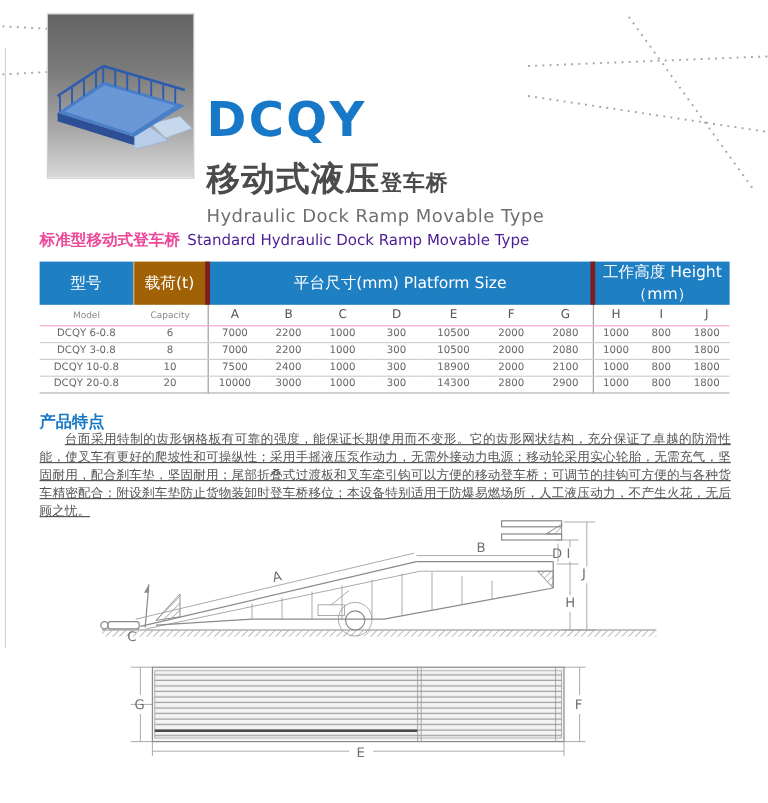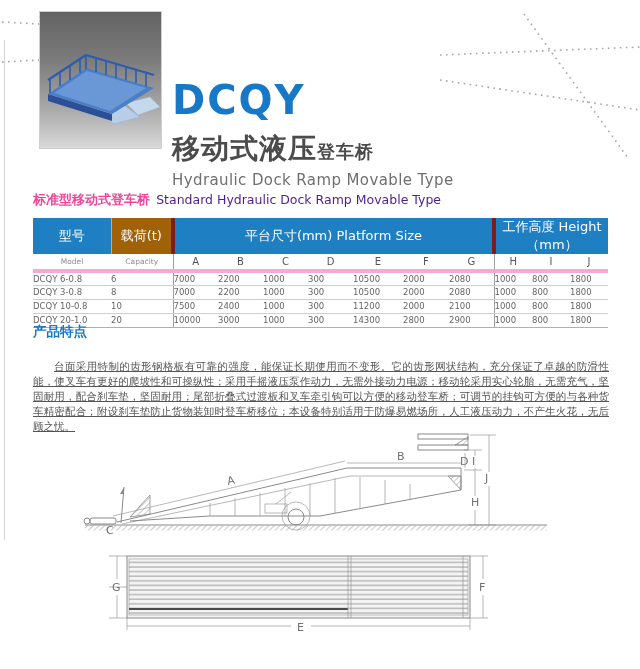--- a/index.html
+++ b/index.html
@@ -42,34 +42,34 @@
   table.spec {
     position:absolute; left:33px; top:218px; width:575px;
     border-collapse:collapse; table-layout:fixed; font-size:9px; color:#666;
   }
   table.spec th {
     color:#fff; font-weight:normal; font-size:13px; height:20px; text-align:center;
   }
   table.spec th.gap { border-left:4px solid #7f1d1d; }
   table.spec th.hdr-capacity { border-left:1px solid rgba(255,255,255,0.45); }
   table.spec tr.letters td {
-    height:17px; text-align:center; border-bottom:4px solid #f9a8d4;
+    height:17px; text-align:center; border-bottom:1px solid #f9a8d4;
   }
   table.spec tr.letters td.small-en { font-size:7.5px; color:#8a8a8a; }
   table.spec tr.letters td.letter { font-size:10px; color:#555; }
   table.spec tbody td {
-    height:14px; border-bottom:1px solid #cfcfcf; font-size:8.5px;
+    height:14px; text-align:center; border-bottom:1px solid #cfcfcf; font-size:8.5px;
   }
   table.spec tbody tr:last-child td { border-bottom:1px solid #b0b0b0; }
   table.spec .vdiv { border-right:1px solid #9f9f9f; }
 
   .table-note { position:absolute; left:36px; top:323px; font-size:8px; color:#8a8a8a; letter-spacing:0.5px; }
 
   
-  .features-heading { position:absolute; left:33px; top:323px; font-size:13.5px; font-weight:bold; }
+  .features-heading { position:absolute; left:33px; top:343px; font-size:13.5px; font-weight:bold; }
   .features-body {
     position:absolute; left:33px; top:359px; width:576px;
     font-size:10.5px; line-height:15px; color:#555; text-align:justify; text-indent:2em;text-decoration:underline;
   }
 
   .side-view { position:absolute; left:60px; top:428px; }
   .plan-view { position:absolute; left:95px; top:543px; }
 
   .dln { stroke:#8a8a8a; stroke-width:1; fill:none; }
   .thn { stroke:#9a9a9a; stroke-width:0.7; fill:none; }
@@ -196,29 +196,29 @@
           <td>800</td>
           <td>1800</td>
         </tr>
         <tr>
           <td>DCQY 10-0.8</td>
           <td class="vdiv">10</td>
           <td>7500</td>
           <td>2400</td>
           <td>1000</td>
           <td>300</td>
-          <td>11200</td>
+          <td>18900</td>
           <td>2000</td>
           <td class="vdiv">2100</td>
           <td>1000</td>
           <td>800</td>
           <td>1800</td>
         </tr>
         <tr>
-          <td>DCQY 20-1.0</td>
+          <td>DCQY 20-0.8</td>
           <td class="vdiv">20</td>
           <td>10000</td>
           <td>3000</td>
           <td>1000</td>
           <td>300</td>
           <td>14300</td>
           <td>2800</td>
           <td class="vdiv">2900</td>
           <td>1000</td>
           <td>800</td>

